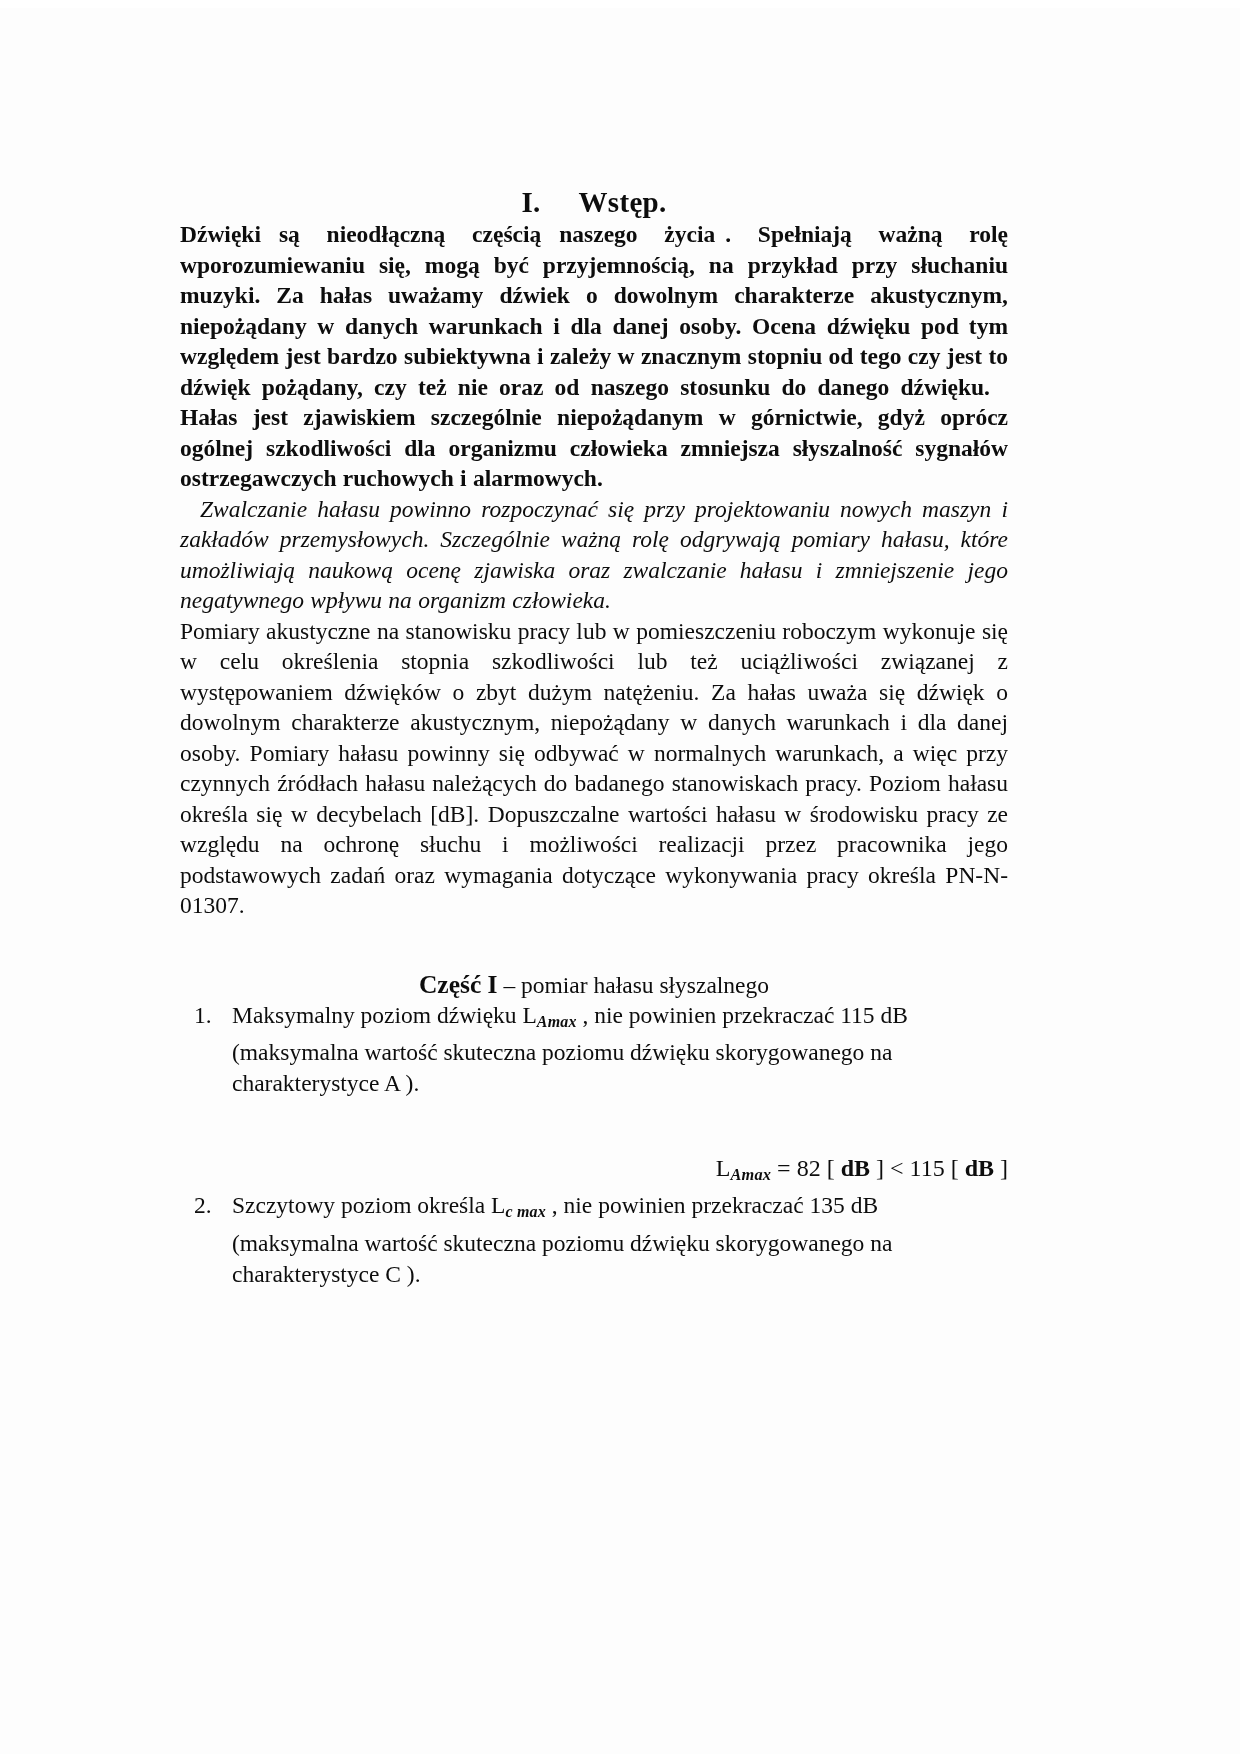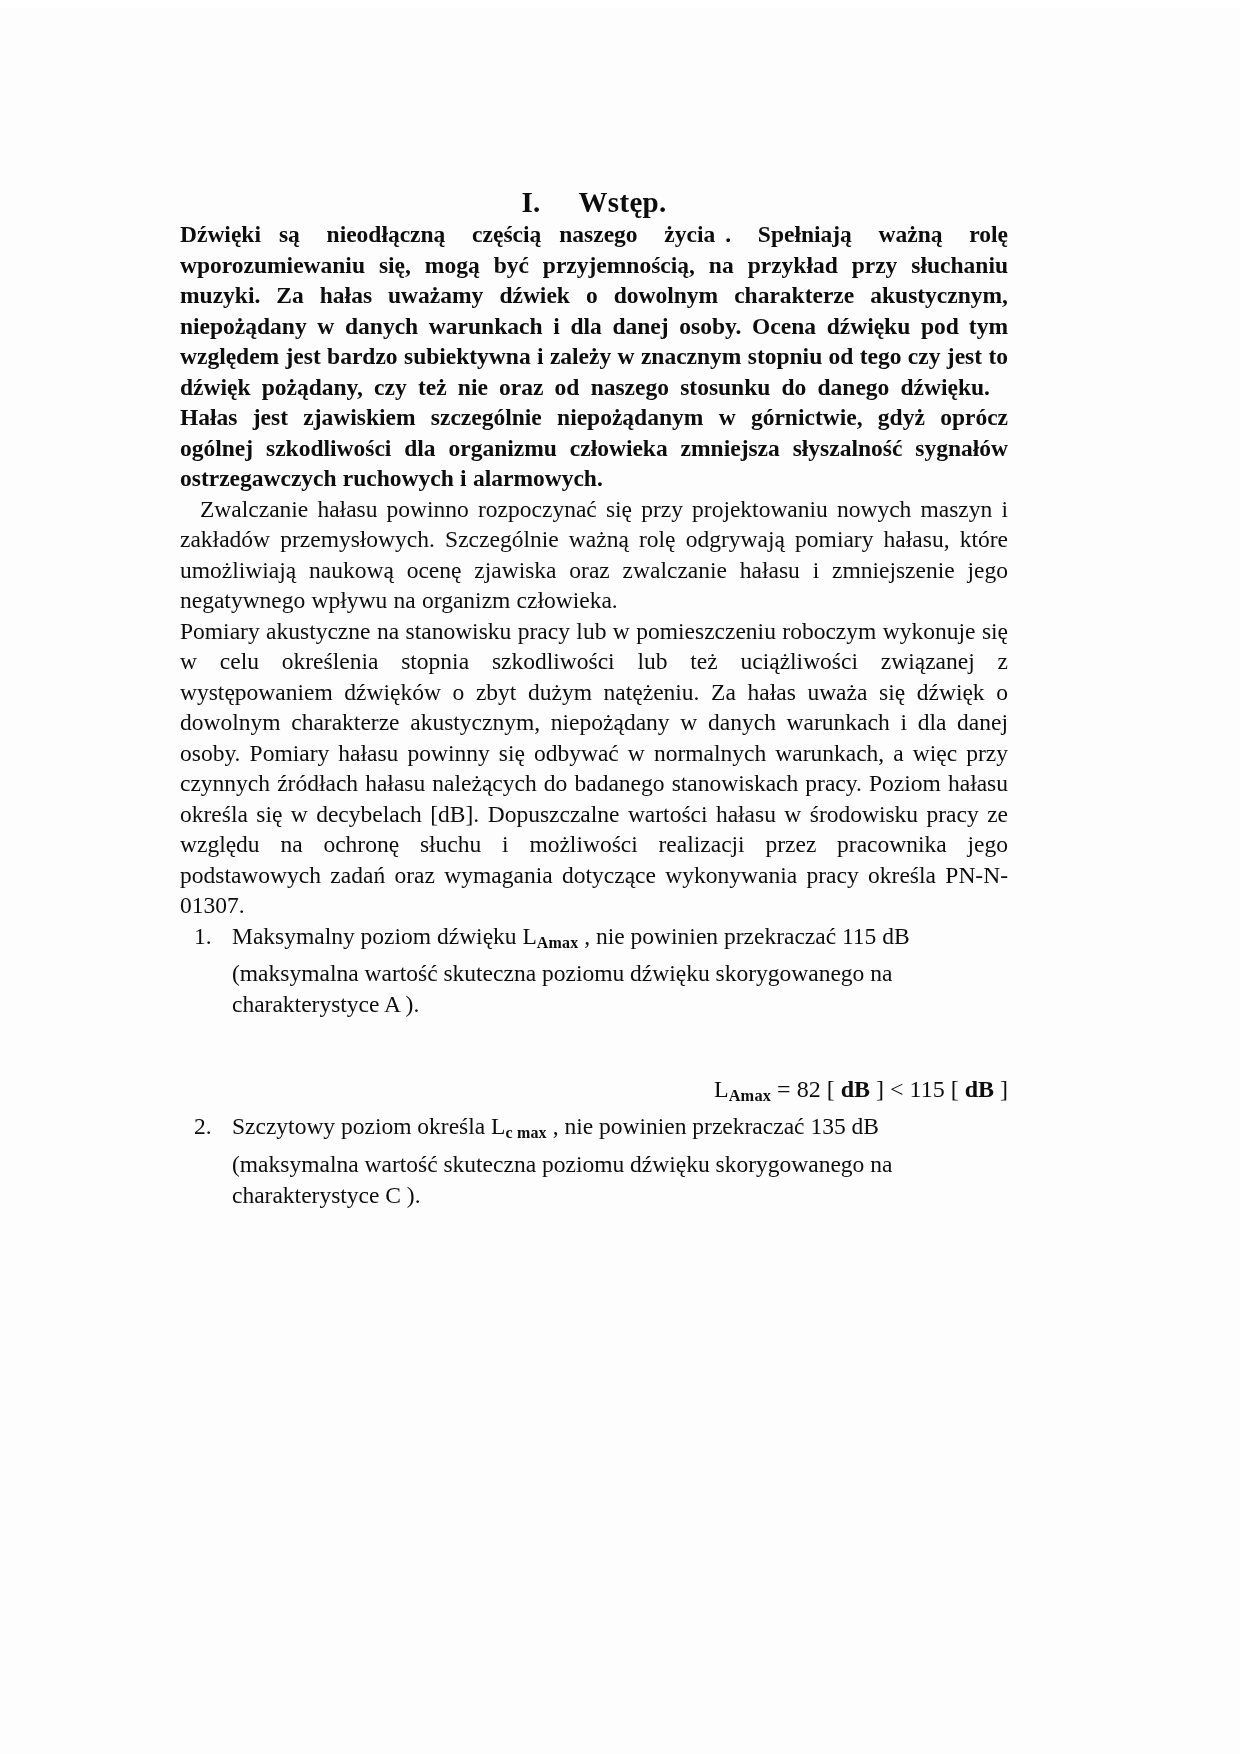--- a/index.html
+++ b/index.html
@@ -41,21 +41,21 @@
   
   p.body {
     margin: 0;
     font-size: 23.5px;
     line-height: 30.5px;
     text-align: justify;
     text-justify: inter-word;
     word-spacing: 0.4px;
   }
   .para-1 { margin-top: 47px; font-weight: bold; }
-  .para-2 { margin-top: 0px; text-indent: 20px; }
+  .para-2 { margin-top: 0px; text-indent: 20px; font-style: italic; }
   .para-3 { margin-top: 33px; }
 
   .nbsp-gap { display: inline-block; width: 18px; }
   .gap-sm  { display: inline-block; width: 10px; }
 
   
   .section-sub {
     margin: 0;
     padding-top: 49px;
     text-align: center;
@@ -87,20 +87,21 @@
     top: 0;
   }
   .item-1 { margin-top: 82px; }
   .item-2 { margin-top: 79px; }
 
   sub.sfx {
     font-size: 0.68em;
     font-weight: bold;
     vertical-align: -0.26em;
     letter-spacing: 0.2px;
+    font-style: italic;
   }
 
   
   .formula {
     margin: 0;
     text-align: right;
     font-size: 24px;
     line-height: 30px;
   }
   .formula-1 { padding-top: 55px; }
@@ -118,20 +119,23 @@
     </h1>
 
     <p class="body para-1">
       <span>Dźwięki</span><span class="nbsp-gap"></span><span>są nieodłączną częścią</span><span class="nbsp-gap"></span><span>naszego życia</span><span class="gap-sm"></span><span>. Spełniają ważną rolę wporozumiewaniu się, mogą być przyjemnością, na przykład przy słuchaniu muzyki. Za hałas uważamy dźwiek o dowolnym charakterze akustycznym, niepożądany w danych warunkach i dla danej osoby. Ocena dźwięku pod</span><span class="gap-sm"></span><span>tym względem jest bardzo subiektywna i zależy w znacznym stopniu od tego czy jest to dźwięk pożądany, czy też nie oraz od naszego stosunku do danego dźwięku.</span><span class="nbsp-gap"></span><span>Hałas jest zjawiskiem szczególnie niepożądanym w górnictwie, gdyż oprócz ogólnej szkodliwości dla organizmu człowieka zmniejsza słyszalność sygnałów ostrzegawczych ruchowych i alarmowych.</span>
     </p>
 
     <p class="body para-2">Zwalczanie hałasu powinno rozpoczynać się przy projektowaniu nowych maszyn i zakładów przemysłowych. Szczególnie ważną rolę odgrywają pomiary hałasu, które umożliwiają naukową ocenę zjawiska oraz zwalczanie hałasu i zmniejszenie jego negatywnego wpływu na organizm człowieka.</p>
 
     <p class="body para-3">Pomiary akustyczne na stanowisku pracy lub w pomieszczeniu roboczym wykonuje się w celu określenia stopnia szkodliwości lub też uciążliwości związanej z występowaniem dźwięków o zbyt dużym natężeniu. Za hałas uważa się dźwięk o dowolnym charakterze akustycznym, niepożądany w danych warunkach i dla danej osoby. Pomiary hałasu powinny się odbywać w normalnych warunkach, a więc przy czynnych źródłach hałasu należących do badanego stanowiskach pracy. Poziom hałasu określa się w decybelach [dB]. Dopuszczalne wartości hałasu w środowisku pracy ze względu na ochronę słuchu i możliwości realizacji przez pracownika jego podstawowych zadań oraz wymagania dotyczące wykonywania pracy określa PN-N-01307.</p>
 
+    <p class="section-sub">
+      <span class="strong">Część I</span><span> – pomiar hałasu słyszalnego</span>
+    </p>
 
     <ol class="num-list">
       <li class="num-item item-1">
         <span class="marker">1.</span>
         <span>Maksymalny poziom dźwięku L</span><sub class="sfx">Amax</sub><span> , nie powinien przekraczać 115 dB (maksymalna wartość skuteczna poziomu dźwięku skorygowanego na charakterystyce A ).</span>
       </li>
 
       <li class="formula formula-1" style="list-style:none;">
         <span>L</span><sub class="sfx">Amax</sub><span> = 82 [ </span><span class="unit">dB</span><span> ] &lt; 115 [ </span><span class="unit">dB</span><span> ]</span>
       </li>

